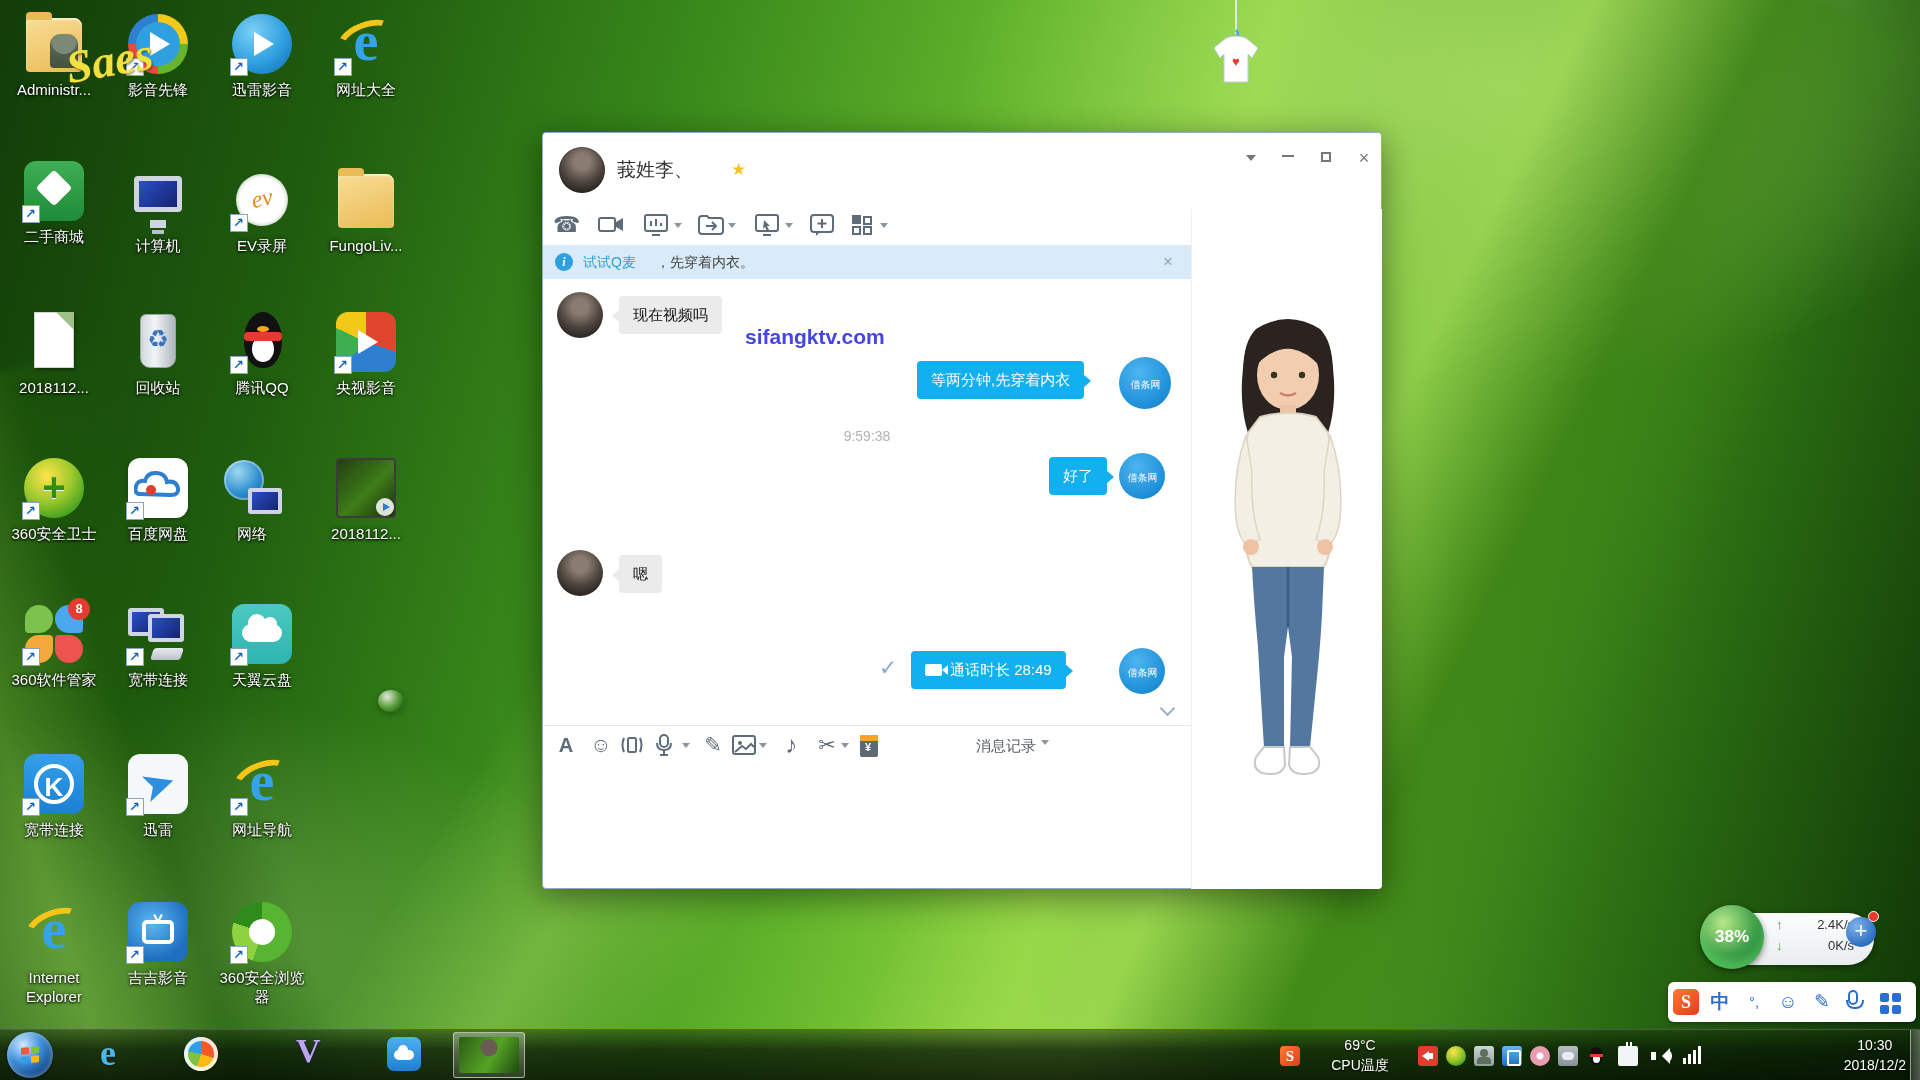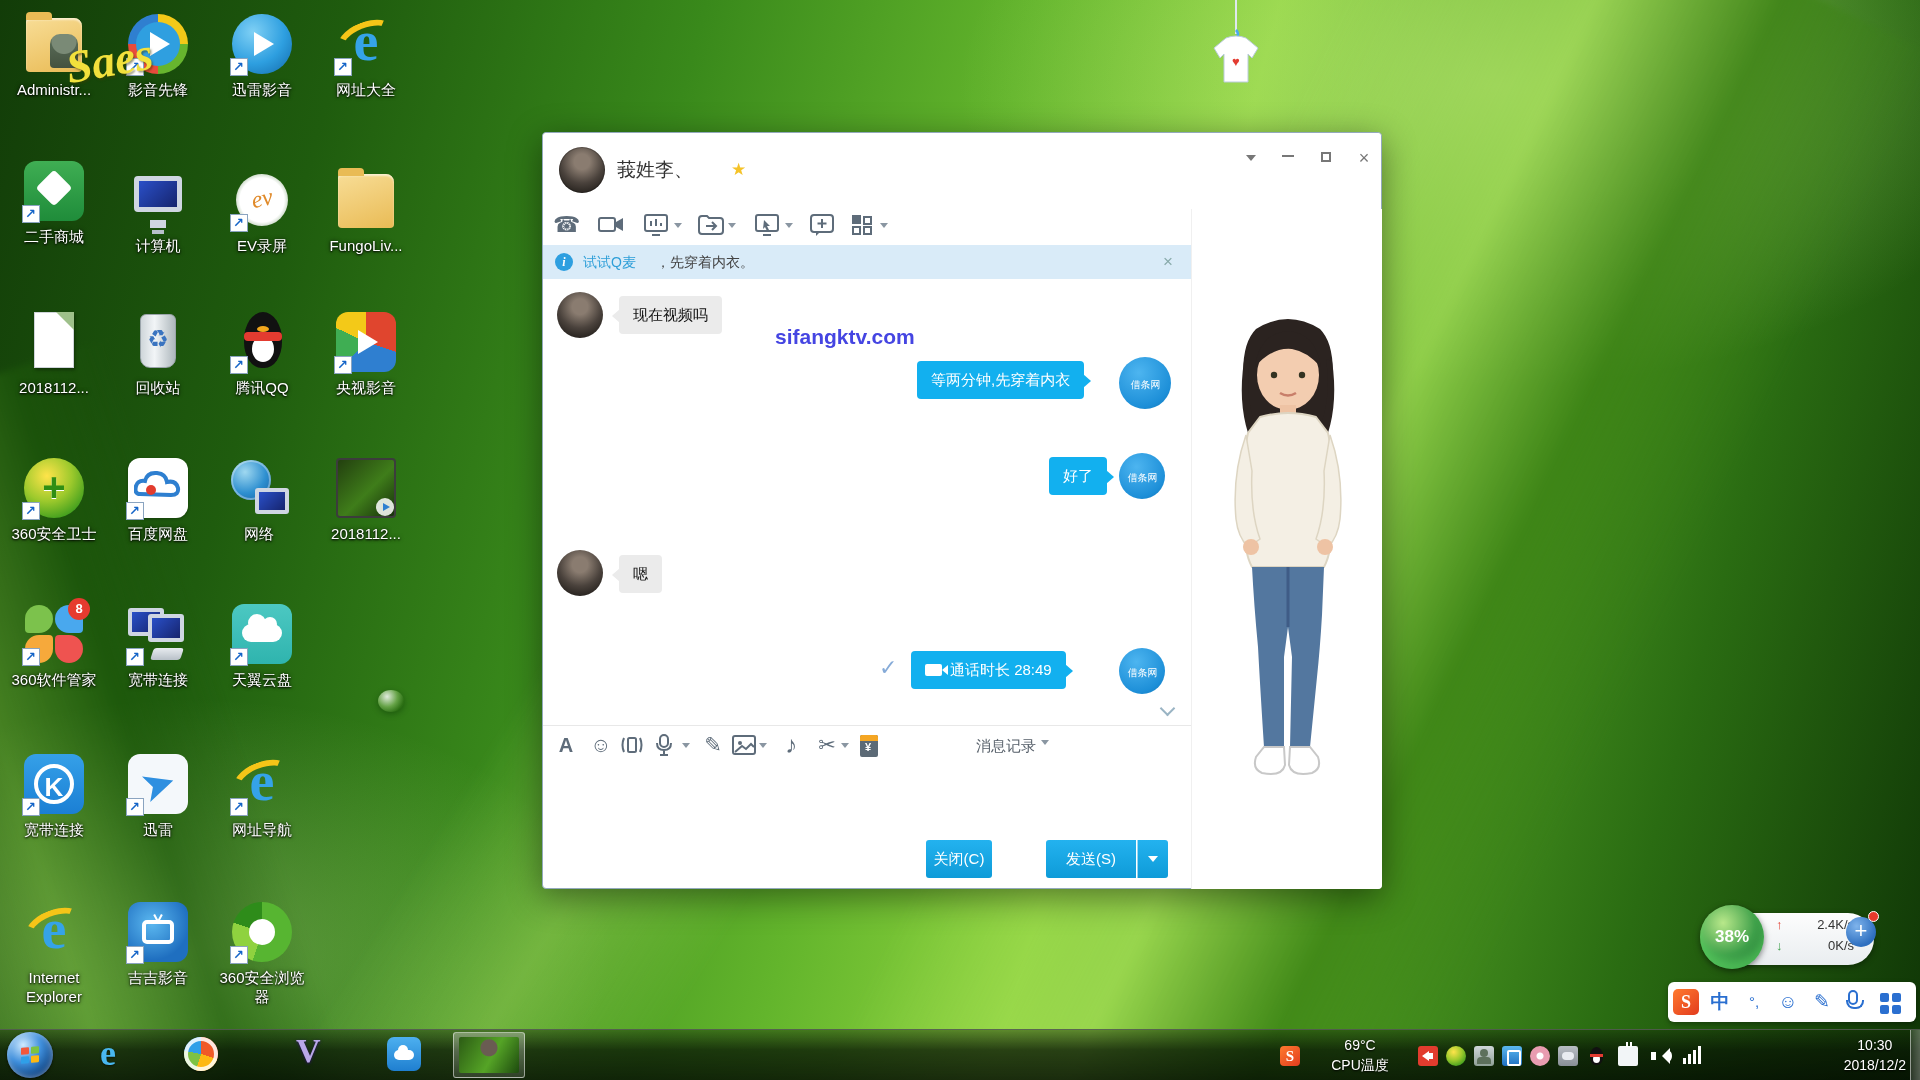--- a/index.html
+++ b/index.html
@@ -110,21 +110,21 @@
 .mlist{position:absolute;left:0;top:146px;width:648px;height:446px;background:#fff}
 .cavatar{position:absolute;border-radius:50%;background:radial-gradient(circle at 50% 32%,#8a7c70 20%,#4a423c 55%,#24201c 85%)}
 .savatar{position:absolute;border-radius:50%;background:radial-gradient(circle at 38% 30%,#4db5f0,#1d8fd8 70%,#1173b4);color:#fff;text-align:center}
 .savatar span{display:inline-block;font-size:11px;margin-top:38%;transform:scale(.9)}
 .bub{position:absolute;border-radius:4px;font-size:15px;padding:9px 14px;line-height:20px}
 .bin{background:#ebebeb;color:#111}
 .bin::before{content:"";position:absolute;left:-7px;top:13px;border:7px solid transparent;border-right:8px solid #ebebeb;border-left:none}
 .bout{background:#12b0ef;color:#fff}
 .bout::after{content:"";position:absolute;right:-7px;top:13px;border:7px solid transparent;border-left:8px solid #12b0ef;border-right:none}
 .tstamp{position:absolute;width:648px;text-align:center;font-size:14px;color:#b3b3b3}
-.wm2{position:absolute;left:232px;top:46px;font-size:21px;font-weight:bold;color:#4545e2}
+.wm2{position:absolute;left:202px;top:46px;font-size:21px;font-weight:bold;color:#4545e2}
 .ckmark{position:absolute;font-size:22px;color:#86abd8}
 .camico{display:inline-block;position:relative;width:17px;height:12px;background:#fff;border-radius:2px;margin-right:8px;vertical-align:-1px}
 .camico::after{content:"";position:absolute;right:-6px;top:1px;border:5px solid transparent;border-right:6px solid #fff;border-left:none}
 .chev{position:absolute;left:619px;top:424px;width:11px;height:11px;border-right:2px solid #9ab4c4;border-bottom:2px solid #9ab4c4;transform:rotate(45deg);cursor:pointer}
 
 .itbar{position:absolute;left:0;top:592px;width:648px;height:40px;border-top:1px solid #e8e8e8}
 .ib{position:absolute;top:7px;width:28px;height:26px;color:#5e6c7a;font-size:21px;line-height:24px;text-align:center}
 .ib .dd{position:absolute;right:-8px;top:10px;width:0;height:0;border:4px solid transparent;border-top:5px solid #8a96a2}
 .redpk{position:absolute;top:9px;width:18px;height:22px;background:#5c6a76;border-radius:2px}
 .redpk::before{content:"";position:absolute;left:0;top:0;width:18px;height:6px;background:#f5a623;border-radius:2px 2px 0 0}
@@ -357,21 +357,21 @@
 <div class="dicon" style="left:214px;top:310px">
   <div class="ic i-qq">
       <div class="body"></div>
       <div class="belly"></div>
       <div class="scarf"></div>
       <div class="beak"></div>
       <i class="sc-arrow"></i>
     </div>
   <div class="lbl">腾讯QQ</div>
   </div>
-<div class="dicon" style="left:211px;top:456px">
+<div class="dicon" style="left:204px;top:456px">
   <div class="ic i-net">
       <div class="globe"></div>
       <div class="scr"></div>
     </div>
   <div class="lbl">网络</div>
   </div>
 <div class="dicon" style="left:214px;top:602px">
   <div class="ic i-tianyi">
       <div class="sq"></div>
       <div class="i-cloudw"></div>
@@ -492,20 +492,21 @@
     <span class="ntext">，先穿着内衣。</span>
     <span class="nclose">×</span>
   </div>
 
   <div class="mlist">
     <div class="cavatar" style="left:14px;top:13px;width:46px;height:46px"></div>
     <div class="bub bin" style="left:76px;top:17px">现在视频吗</div>
     <div class="wm2">sifangktv.com</div>
     <div class="bub bout" style="left:374px;top:82px">等两分钟,先穿着内衣</div>
     <div class="savatar" style="left:576px;top:78px;width:52px;height:52px"><span>借条网</span></div>
+    <div class="tstamp" style="top:149px">9:59:38</div>
     <div class="bub bout" style="left:506px;top:178px">好了</div>
     <div class="savatar" style="left:576px;top:174px;width:46px;height:46px"><span>借条网</span></div>
     <div class="cavatar" style="left:14px;top:271px;width:46px;height:46px"></div>
     <div class="bub bin" style="left:76px;top:276px">嗯</div>
     <div class="ckmark" style="left:336px;top:376px">✓</div>
     <div class="bub bout" style="left:368px;top:372px"><span class="camico"></span><span>通话时长 28:49</span></div>
     <div class="savatar" style="left:576px;top:369px;width:46px;height:46px"><span>借条网</span></div>
     <div class="chev"></div>
   </div>
 
@@ -533,25 +534,20 @@
           <path d="M4 19 L11 13 L15 16 L20 11 L23 14" fill="none" stroke="#5e6c7a" stroke-width="2"></path>
         </svg>
         <span class="dd"></span>
       </div>
     <div class="ib" style="left:234px;font-size:24px">♪</div>
     <div class="ib" style="left:270px">✂<span class="dd"></span></div>
     <div class="redpk" style="left:317px"></div>
     <div class="hist"><span>消息记录</span><span class="dd"></span></div>
   </div>
   <div class="inputbox"></div>
-  <div class="btnrow">
-    <div class="btn btn-close">关闭(C)</div>
-    <div class="btn btn-send">发送(S)</div>
-    <div class="btn-caret"></div>
-  </div>
 
   <div class="rpanel">
     <svg width="140" height="480" viewBox="0 0 140 480" style="position:absolute;left:26px;top:100px">
       <path d="M38 20 Q70 0 102 20 Q118 36 114 78 Q112 112 100 128 L40 128 Q28 112 26 78 Q22 36 38 20" fill="#2b2320"></path>
       <ellipse cx="70" cy="66" rx="31" ry="35" fill="#f3cdb0"></ellipse>
       <path d="M37 58 Q42 24 70 22 Q98 24 103 58 Q88 42 74 40 Q54 38 37 58" fill="#2b2320"></path>
       <path d="M32 50 Q26 92 40 122 L30 124 Q20 92 26 52 Z" fill="#2b2320"></path>
       <path d="M108 50 Q114 92 100 122 L110 124 Q120 92 114 52 Z" fill="#2b2320"></path>
       <circle cx="56" cy="66" r="3.2" fill="#332"></circle>
         <circle cx="84" cy="66" r="3.2" fill="#332"></circle>

